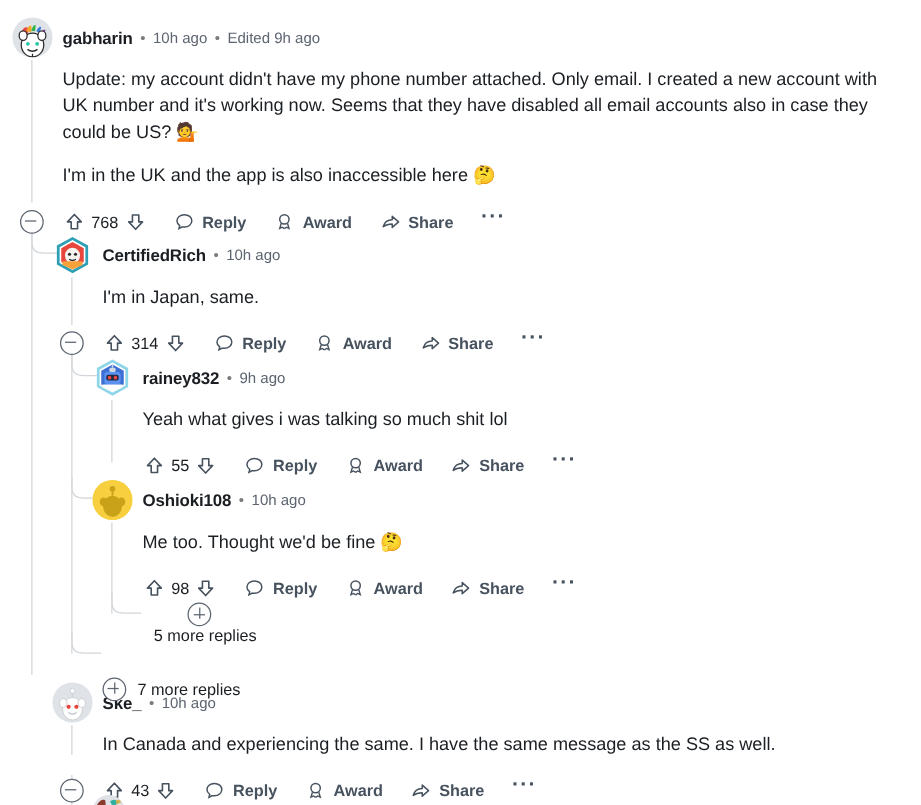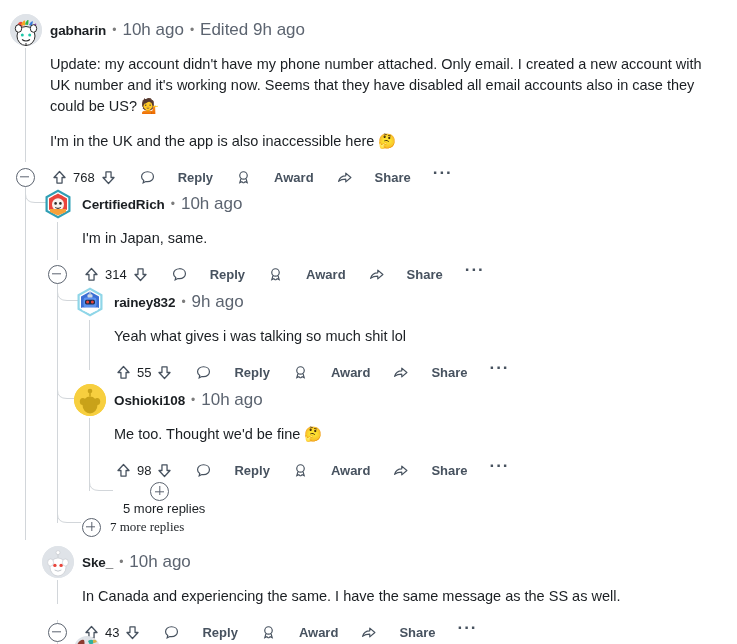--- a/index.html
+++ b/index.html
@@ -38,21 +38,21 @@
     color: #1b1f23;
     margin-left: 8px;
     letter-spacing: -0.1px;
   }
   .dot {
     color: #7c7c7c;
     font-size: 12px;
     margin: 0 6px;
   }
   .ts {
-    font-size: 17px;
+    font-size: 12px;
     color: #5c6470;
   }
 
   .cmt-body {
     font-size: 14.5px;
     color: #1b1f23;
     line-height: 21px;
     padding-top: 6px;
     padding-bottom: 4px;
   }
@@ -70,21 +70,21 @@
   .act {
     display: flex;
     align-items: center;
     color: #47525f;
     font-size: 13px;
     font-weight: bold;
     height: 26px;
     border-radius: 13px;
     white-space: nowrap;
   }
-  .act-label { margin-left: 22px; }
+  .act-label { margin-left: 6px; }
   .votegrp {
     display: flex;
     align-items: center;
     height: 26px;
   }
   .votecount {
     font-size: 13px;
     font-weight: normal;
     color: #1b1f23;
     margin: 0 5px;
@@ -513,21 +513,21 @@
       <div class="gap"></div>
       <div class="dots">···</div>
     </div>
   </div>
 
   <div class="more-row" style="position:absolute; left:114px; top:482px;flex-direction:column;">
     <div class="circ-btn plus"></div>
     <span class="more-label">5 more replies</span>
   </div>
 
-  <div class="more-row" style="position:absolute; left:82px; top:514px;font-family:Liberation Serif, serif;">
+  <div class="more-row" style="position:absolute; left:82px; top:538px;">
     <div class="circ-btn plus"></div>
     <span class="more-label">7 more replies</span>
   </div>
 
   <div class="comment" style="position:absolute; left:42px; top:544px; width:683px;">
     <div class="cmt-head">
       <div class="avatar-wrap">
         <div class="av" style="background:#dfe3e8;">
           <svg width="32" height="32" viewBox="0 0 32 32">
             <circle cx="16" cy="16" r="16" fill="#dfe3e8"></circle>

